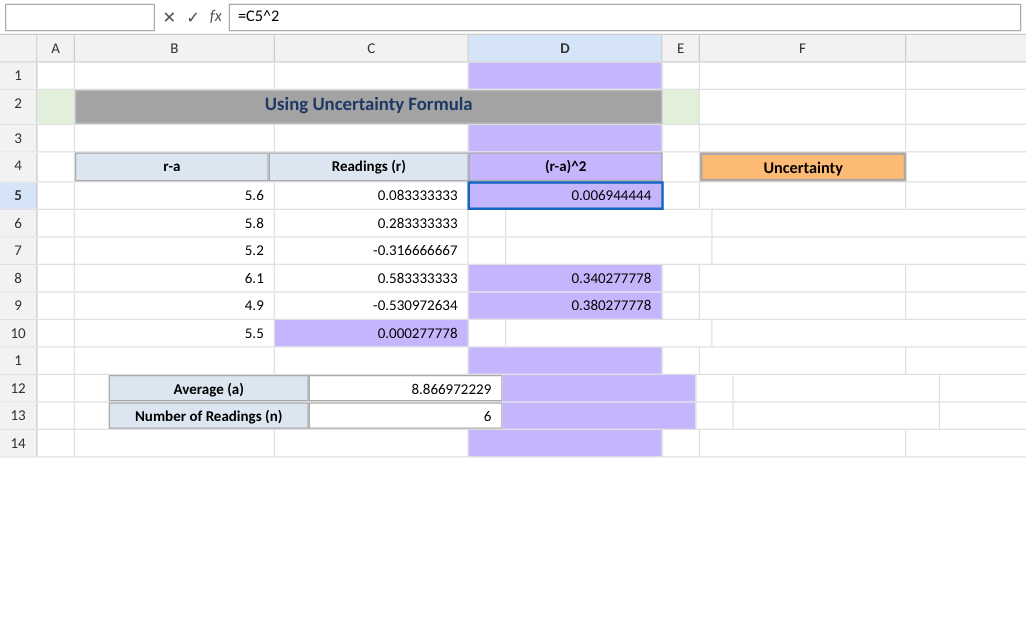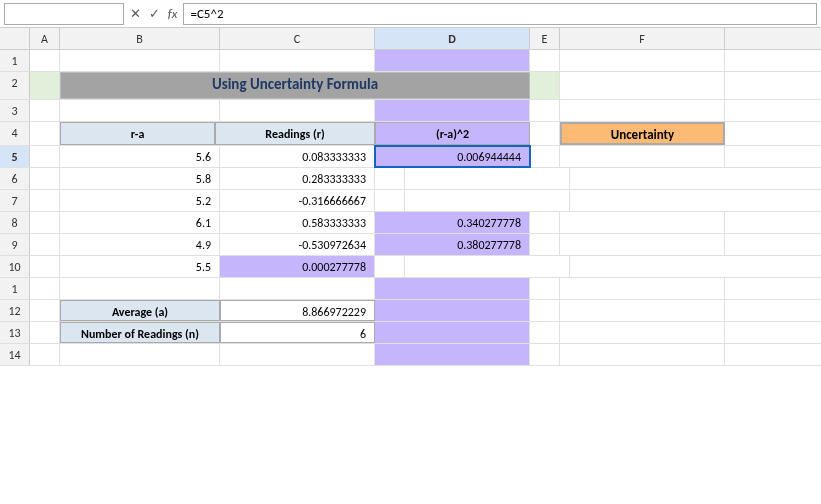--- a/index.html
+++ b/index.html
@@ -169,20 +169,21 @@
     .teal-fill {
       background: #e2efda;
     }
 
     
     .summary-label {
       font-weight: bold;
       text-align: center;
       background: #dce6f1;
       border: 1px solid #aaa;
+      margin-left: 27px;
     }
 
     
     .uncertainty-box {
       background: #fdba74;
       font-weight: bold;
       text-align: center;
       border: 2px solid #aaa;
       color: #000;
       font-size: 13px;

